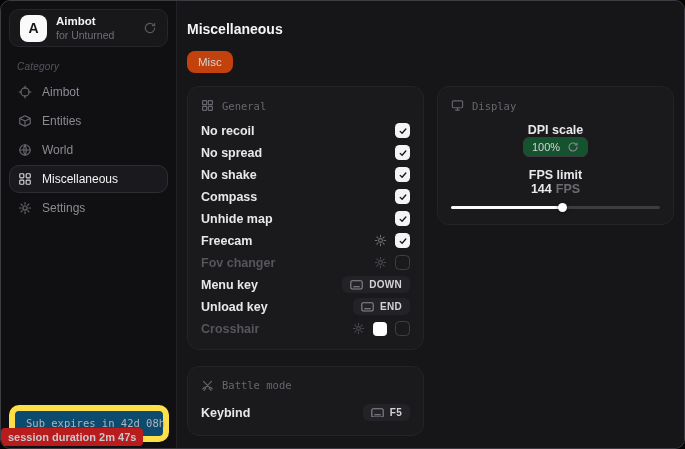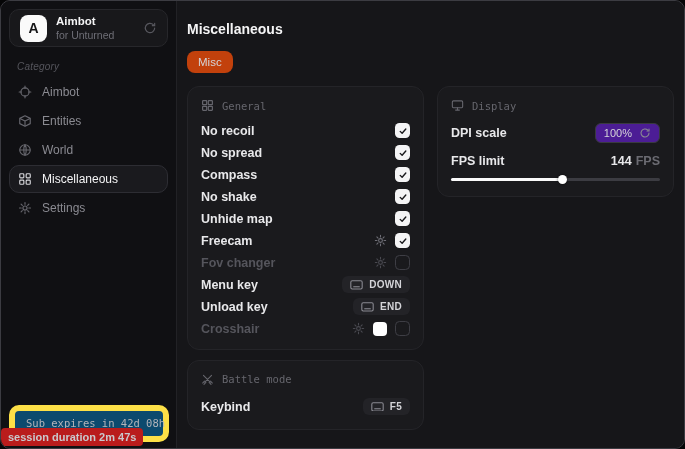--- a/index.html
+++ b/index.html
@@ -64,21 +64,21 @@
 
   
   .main { position:absolute; left:177px; top:0; right:0; bottom:0; background:#161619; padding:14px 15px 0 9px; }
   .page-title { font-size:14px; font-weight:bold; color:#f4f4f5; margin:6px 0 14px 0; }
   .tab-pill {
     display:inline-flex; align-items:center; background:#c2410c; color:#d4d4d8;
     font-size:11.5px; padding:5px 11px; border-radius:8px; cursor:pointer; margin-bottom:13px;
   }
 
   .columns { display:flex; gap:13px; align-items:flex-start; }
-  .col { display:flex; flex-direction:column; gap:10px; width:237px; }
+  .col { display:flex; flex-direction:column; gap:16px; width:237px; }
 
   .card {
     width:237px; background:#1a1a1d; border:1px solid #242428;
     border-radius:12px; padding:12px 13px;
   }
   .card-header {
     display:flex; align-items:center; gap:8px;
     font-family:"DejaVu Sans Mono", monospace; font-size:10.5px; color:#66666d;
     margin-bottom:11px;
   }
@@ -104,24 +104,24 @@
   .key-badge {
     display:flex; align-items:center; gap:6px; background:#232327;
     border-radius:6px; padding:3px 8px; cursor:pointer;
   }
   .key-badge .kicon { width:13px; height:10px; color:#8a8a92; }
   .key-badge .ktext { font-size:10px; font-weight:bold; color:#d4d4d8; letter-spacing:.3px; }
 
   .swatch { width:14px; height:14px; border-radius:4px; background:#ffffff; cursor:pointer; }
 
   
-  .disp-row { display:flex; align-items:center; justify-content:space-between; margin-bottom:11px; }
+  .disp-row { display:flex; align-items:center; justify-content:space-between; margin-bottom:11px;flex-direction:column; }
   .dpi-badge {
     display:flex; align-items:center; gap:7px;
-    border:1px solid #3a3a40; background:#4c1d95; border-radius:6px;
+    border:1px solid #3a3a40; background:#14532d; border-radius:6px;
     padding:3px 8px; cursor:pointer;
   }
   .dpi-value { font-size:11px; color:#d4d4d8; }
   .dpi-refresh { width:12px; height:12px; color:#8a8a92; }
   .fps-value-wrap { display:flex; gap:4px; align-items:baseline; }
   .fps-value { font-size:12.5px; font-weight:bold; color:#e8e8ea; }
   .fps-unit  { font-size:12.5px; font-weight:bold; color:#6b6b72; }
 
   .slider { position:relative; height:10px; margin-top:2px; cursor:pointer; }
   .slider-track { position:absolute; top:4px; left:0; right:0; height:3px; background:#3c3c42; border-radius:2px; }
@@ -247,31 +247,31 @@
               <span class="row-label">No spread</span>
               <span class="controls">
                 <span class="checkbox checked">
                   <svg viewBox="0 0 16 16">
                       <polyline points="3.5 8.6 6.6 11.6 12.5 4.8" fill="none" stroke="#18181b" stroke-width="2.2" stroke-linecap="round" stroke-linejoin="round"></polyline>
                     </svg>
                 </span>
               </span>
             </div>
             <div class="row">
+              <span class="row-label">No shake</span>
+              <span class="controls">
+                <span class="checkbox checked">
+                  <svg viewBox="0 0 16 16">
+                      <polyline points="3.5 8.6 6.6 11.6 12.5 4.8" fill="none" stroke="#18181b" stroke-width="2.2" stroke-linecap="round" stroke-linejoin="round"></polyline>
+                    </svg>
+                </span>
+              </span>
+            </div>
+            <div class="row">
               <span class="row-label">Compass</span>
-              <span class="controls">
-                <span class="checkbox checked">
-                  <svg viewBox="0 0 16 16">
-                      <polyline points="3.5 8.6 6.6 11.6 12.5 4.8" fill="none" stroke="#18181b" stroke-width="2.2" stroke-linecap="round" stroke-linejoin="round"></polyline>
-                    </svg>
-                </span>
-              </span>
-            </div>
-            <div class="row">
-              <span class="row-label">No shake</span>
               <span class="controls">
                 <span class="checkbox checked">
                   <svg viewBox="0 0 16 16">
                       <polyline points="3.5 8.6 6.6 11.6 12.5 4.8" fill="none" stroke="#18181b" stroke-width="2.2" stroke-linecap="round" stroke-linejoin="round"></polyline>
                     </svg>
                 </span>
               </span>
             </div>
             <div class="row">
               <span class="row-label">Unhide map</span>

